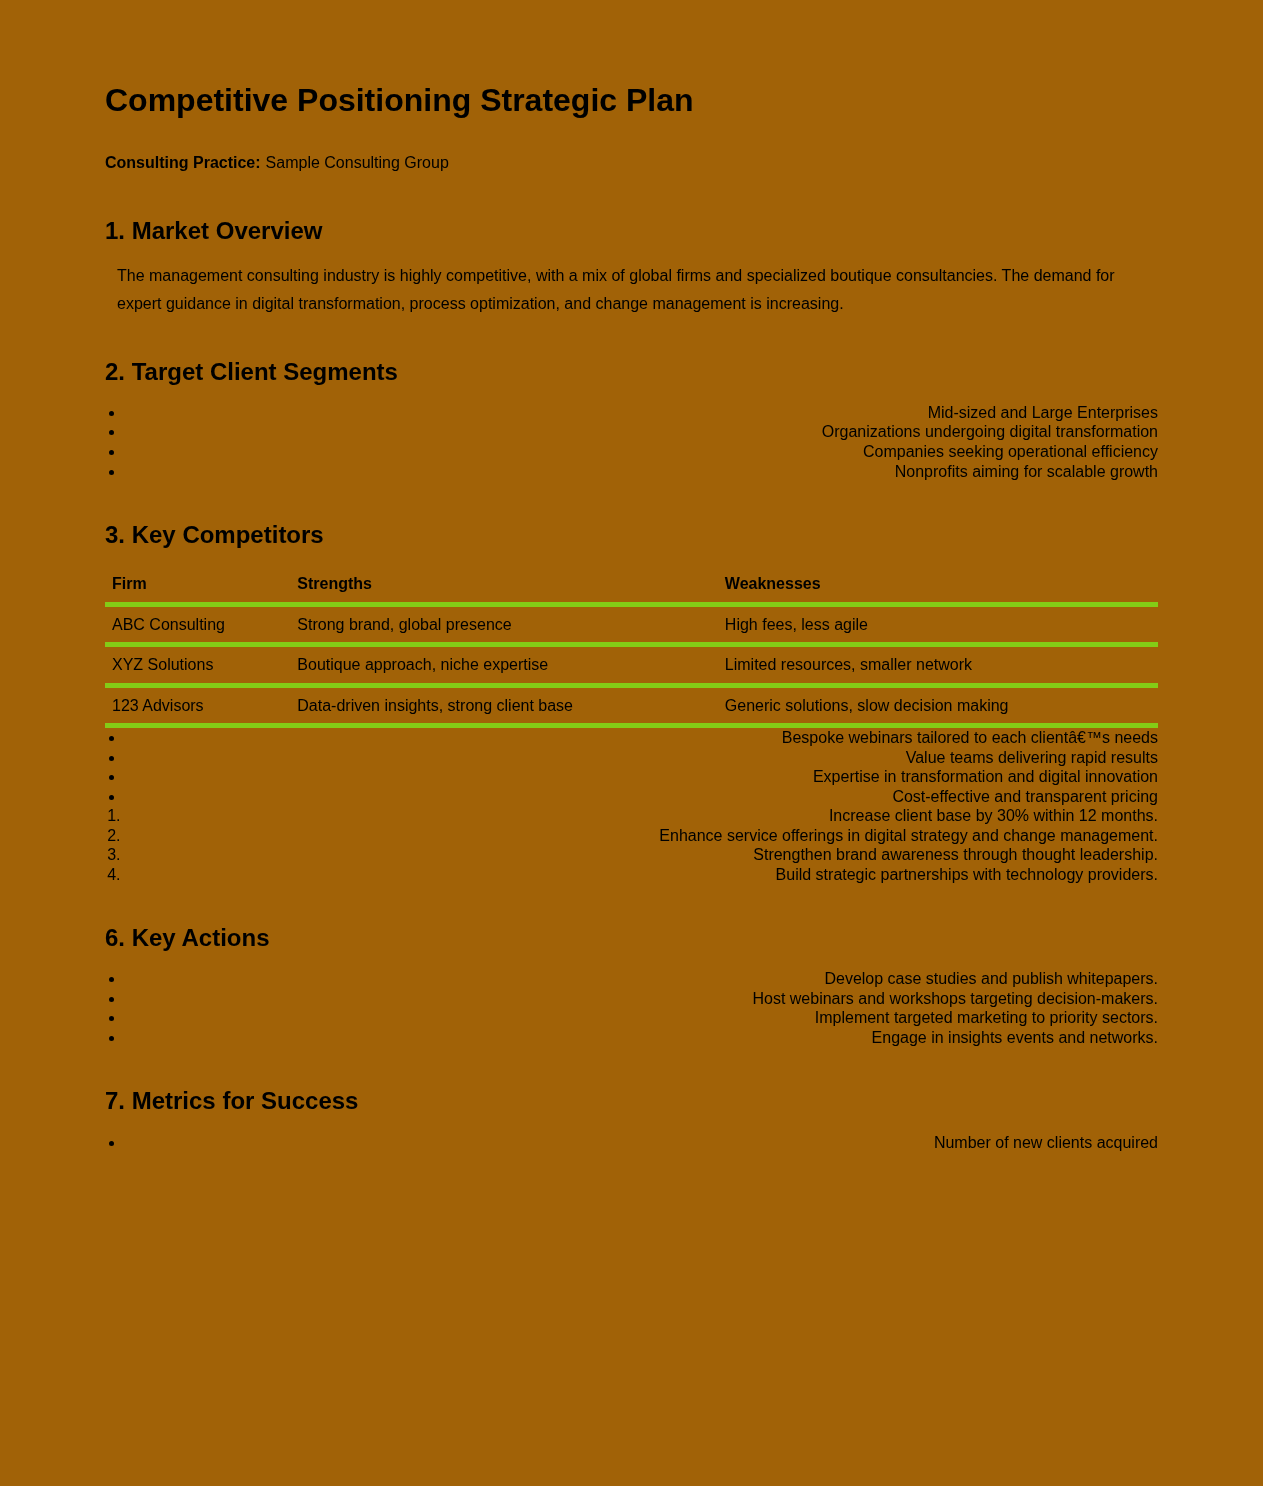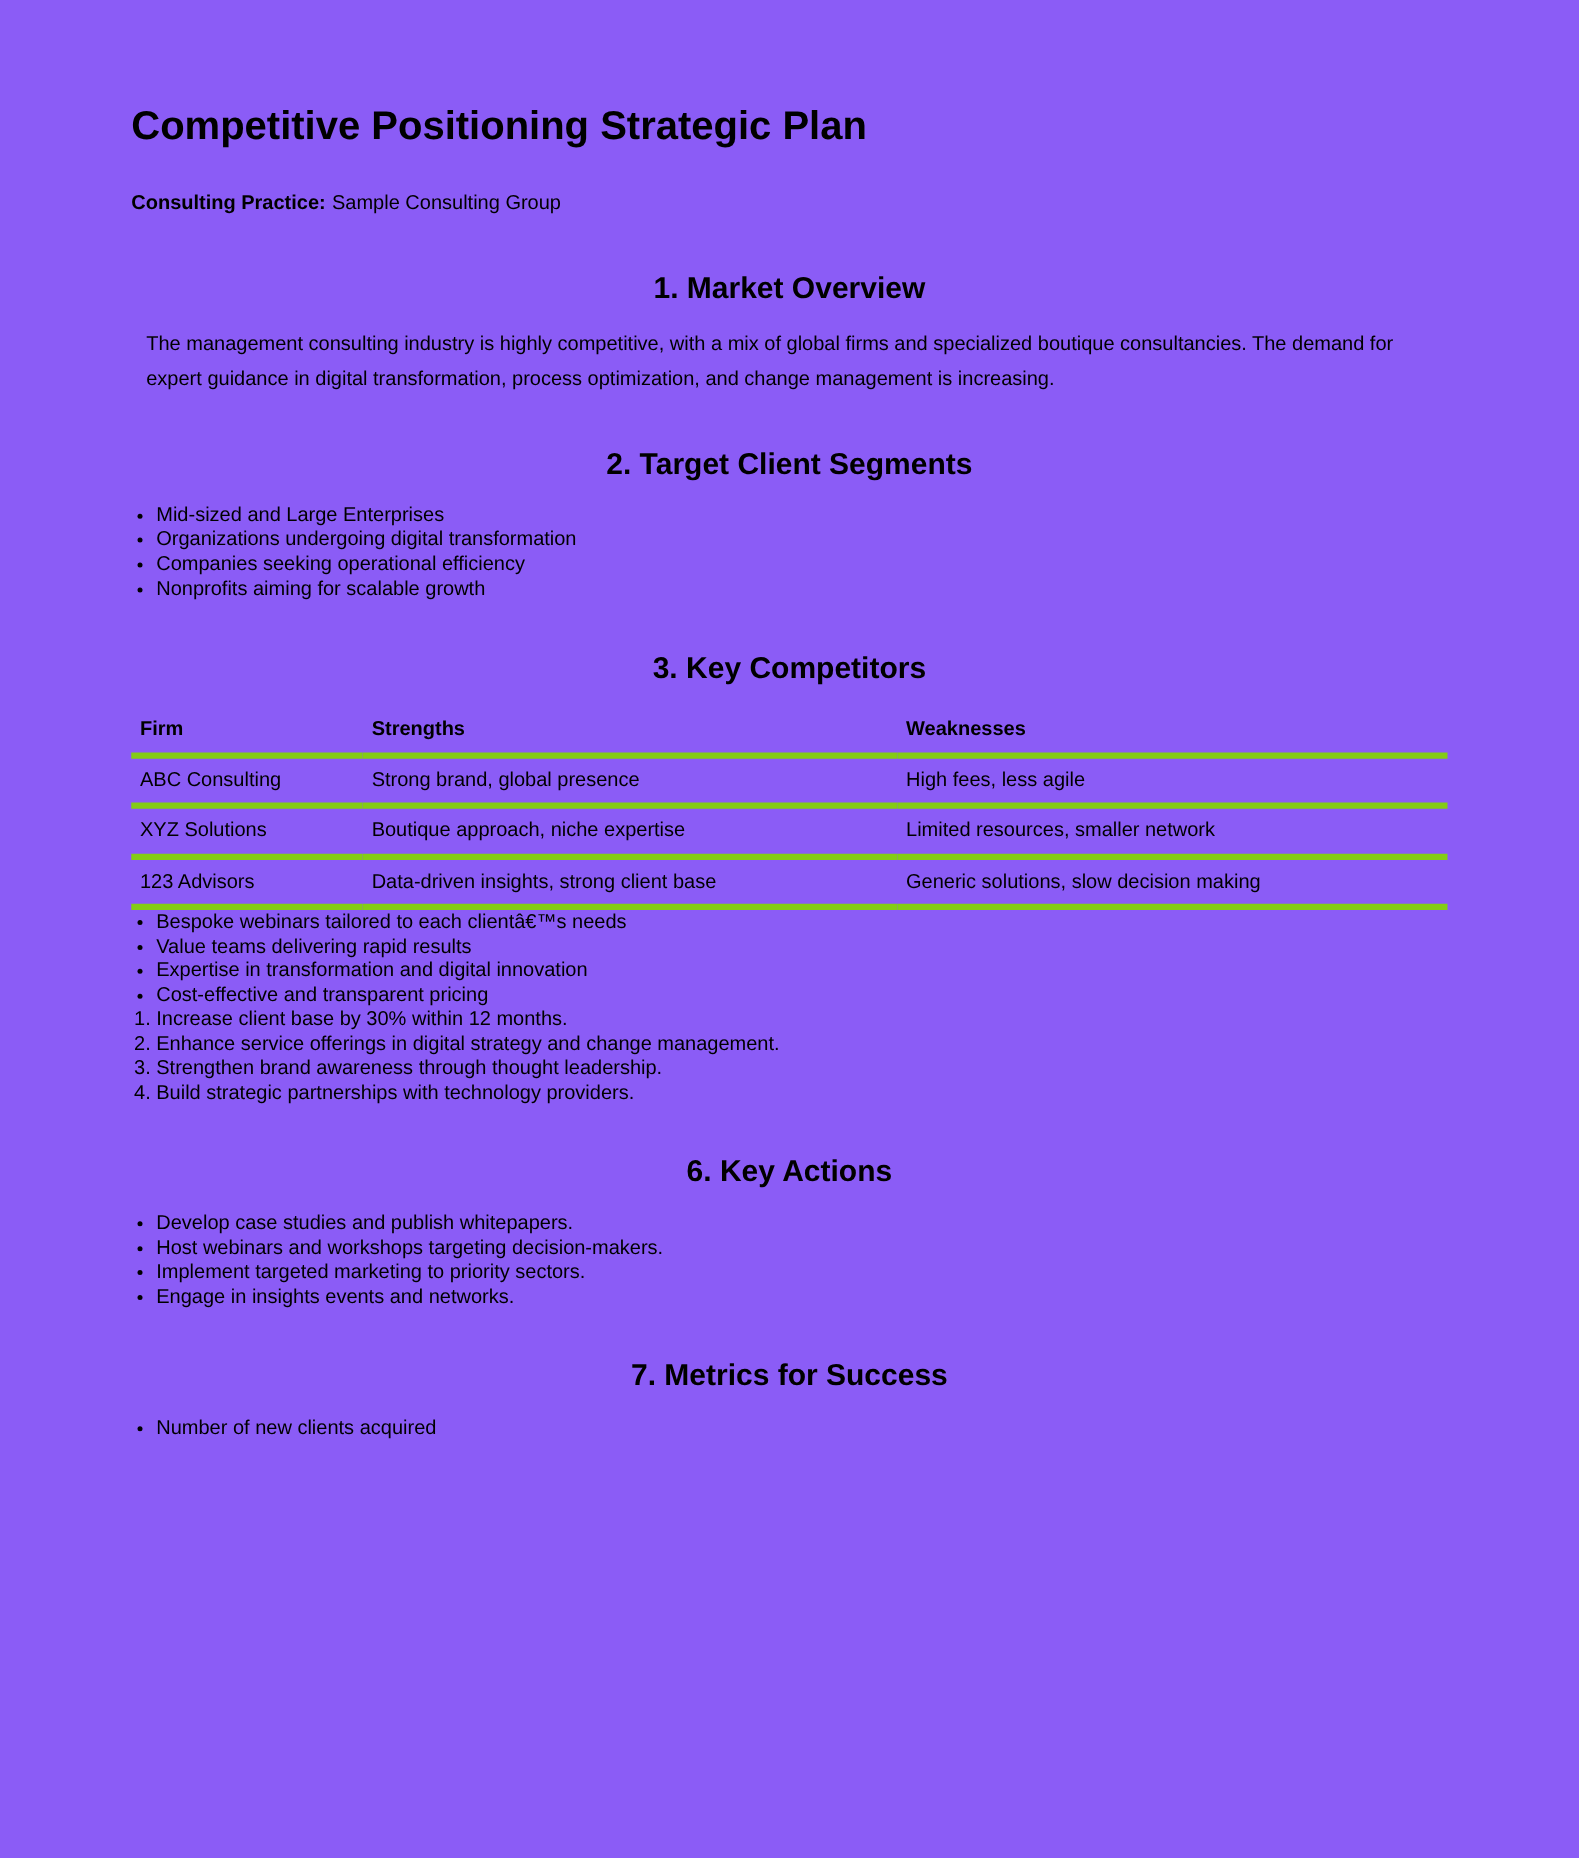--- a/index.html
+++ b/index.html
@@ -5,21 +5,21 @@
   html, body { margin: 0; padding: 0; background: #ffffff; }
   body {
     font-family: "Liberation Sans", sans-serif;
     color: #000000;
     width: 1263px;
   }
   .page {
     width: 1263px;
     height: 1486px;
     overflow: hidden;
-    background: #8b5cf6;
+    background: #a16207;
     position: relative;
   }
   .clip {
     height: 1300px;
     overflow: hidden;
   }
   .content {
     box-sizing: border-box;
     width: 1263px;
     padding: 82px 105px 0 105px;
@@ -34,34 +34,33 @@
     font-size: 16px;
     line-height: 1.75;
     margin: 0;
   }
   .meta-label { font-weight: bold; margin-right: 5px; }
   h2.section-heading {
     font-size: 24px;
     line-height: 1.17;
     font-weight: bold;
     margin: 40px 0 17px 0;
-    text-align: center;
   }
   p.section-paragraph {
     font-size: 16px;
     line-height: 1.75;
     margin: 12px;
   }
   ul.section-list, ol.section-list {
     margin: 0;
     padding-left: 20px;
     font-size: 16px;
     line-height: 1.22;
   }
-  ul.section-list li, ol.section-list li { margin: 0; padding: 0; }
+  ul.section-list li, ol.section-list li { margin: 0; padding: 0; text-align: right; }
   table.competitors-table {
     border-collapse: collapse;
     width: 100%;
     margin-top: 17px;
     font-size: 16px;
     line-height: 1.22;
   }
   table.competitors-table th,
   table.competitors-table td {
     text-align: left;

